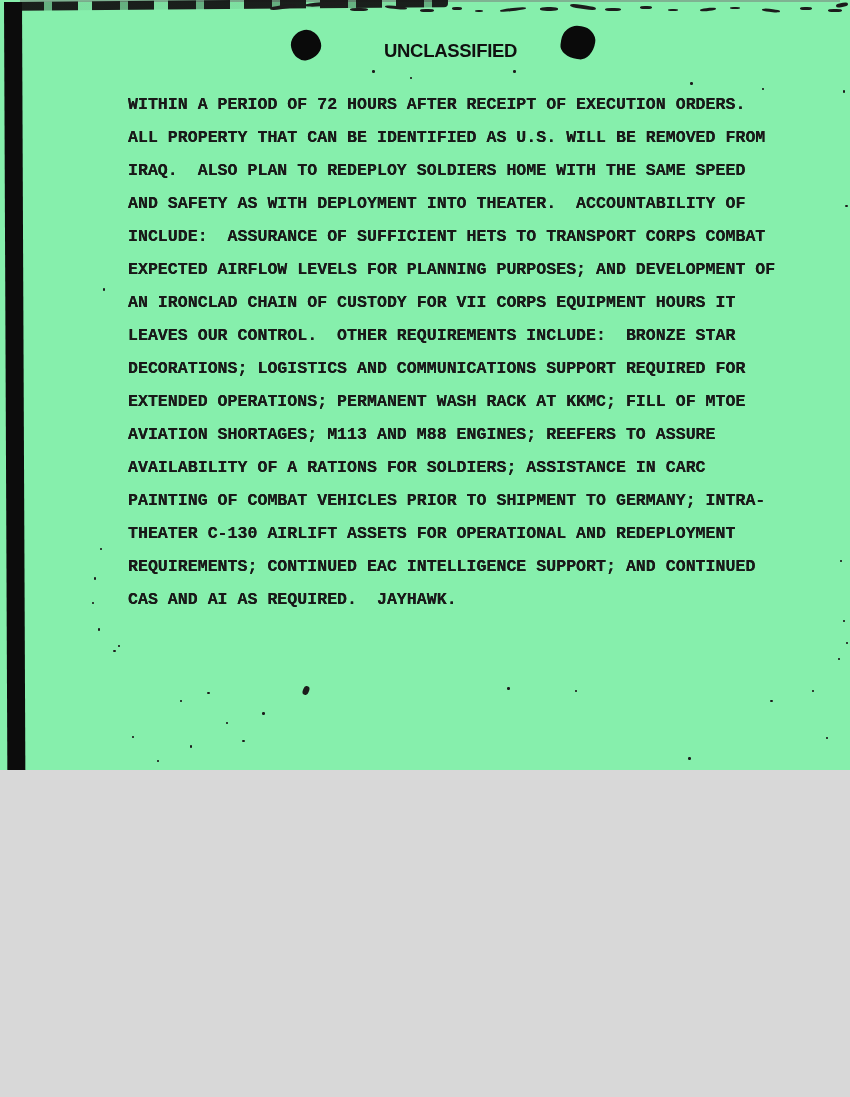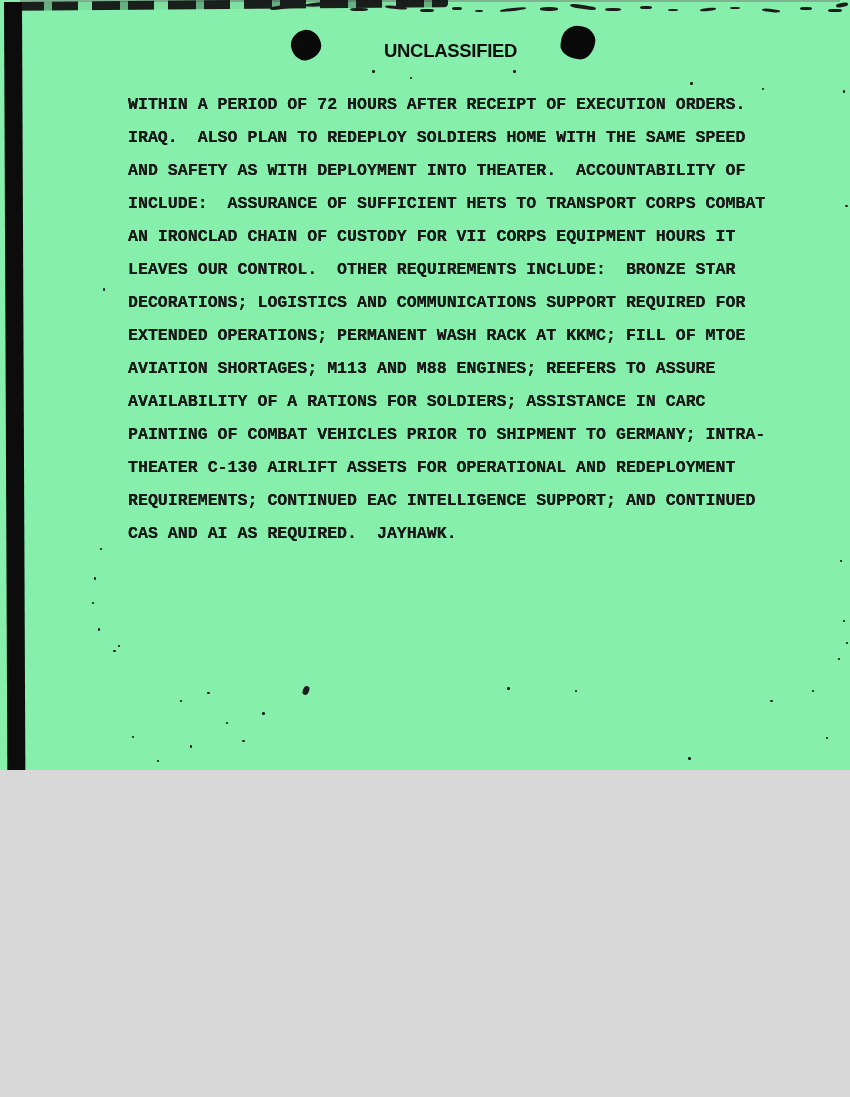--- a/index.html
+++ b/index.html
@@ -135,23 +135,25 @@
   <div class="bottom-line"></div>
   <div class="bottom-bar"></div>
 
   <span class="blob blob-left"></span>
   <span class="blob blob-right"></span>
 
   <div class="banner banner-top">UNCLASSIFIED</div>
 
   <main class="doc-body">
     <div class="line">WITHIN A PERIOD OF 72 HOURS AFTER RECEIPT OF EXECUTION ORDERS.</div>
+    <div class="line">ALL PROPERTY THAT CAN BE IDENTIFIED AS U.S. WILL BE REMOVED FROM</div>
     <div class="line">IRAQ.  ALSO PLAN TO REDEPLOY SOLDIERS HOME WITH THE SAME SPEED</div>
     <div class="line">AND SAFETY AS WITH DEPLOYMENT INTO THEATER.  ACCOUNTABILITY OF</div>
     <div class="line">INCLUDE:  ASSURANCE OF SUFFICIENT HETS TO TRANSPORT CORPS COMBAT</div>
+    <div class="line">EXPECTED AIRFLOW LEVELS FOR PLANNING PURPOSES; AND DEVELOPMENT OF</div>
     <div class="line">AN IRONCLAD CHAIN OF CUSTODY FOR VII CORPS EQUIPMENT HOURS IT</div>
     <div class="line">LEAVES OUR CONTROL.  OTHER REQUIREMENTS INCLUDE:  BRONZE STAR</div>
     <div class="line">DECORATIONS; LOGISTICS AND COMMUNICATIONS SUPPORT REQUIRED FOR</div>
     <div class="line">EXTENDED OPERATIONS; PERMANENT WASH RACK AT KKMC; FILL OF MTOE</div>
     <div class="line">AVIATION SHORTAGES; M113 AND M88 ENGINES; REEFERS TO ASSURE</div>
     <div class="line">AVAILABILITY OF A RATIONS FOR SOLDIERS; ASSISTANCE IN CARC</div>
     <div class="line">PAINTING OF COMBAT VEHICLES PRIOR TO SHIPMENT TO GERMANY; INTRA-</div>
     <div class="line">THEATER C-130 AIRLIFT ASSETS FOR OPERATIONAL AND REDEPLOYMENT</div>
     <div class="line">REQUIREMENTS; CONTINUED EAC INTELLIGENCE SUPPORT; AND CONTINUED</div>
     <div class="line">CAS AND AI AS REQUIRED.  JAYHAWK.</div>

